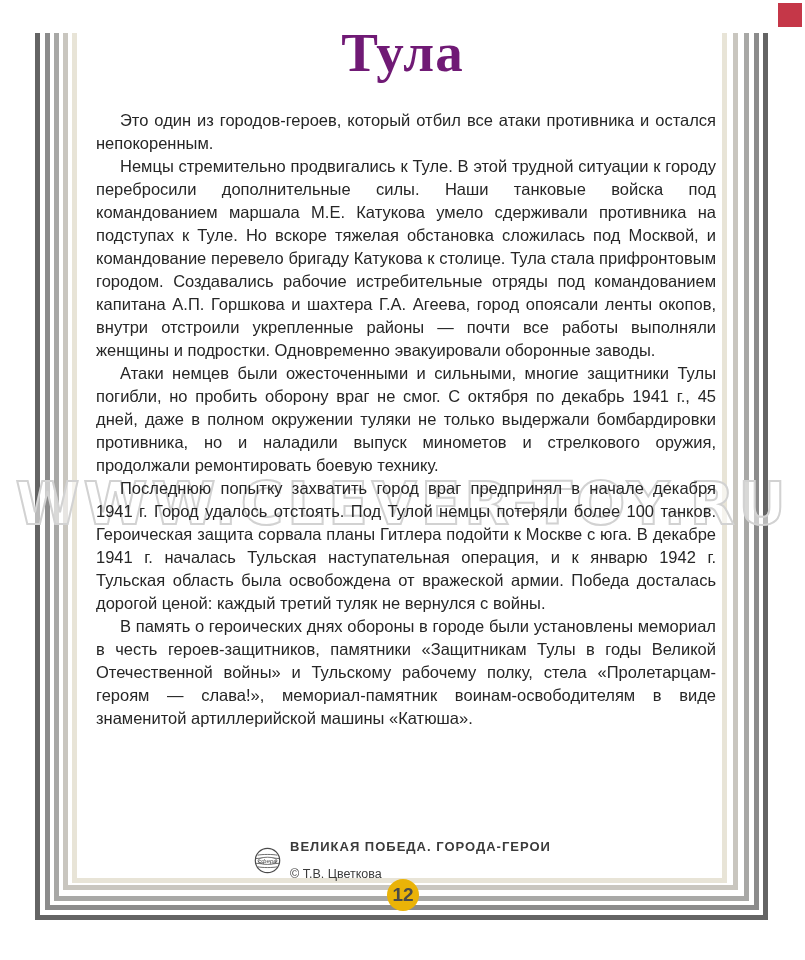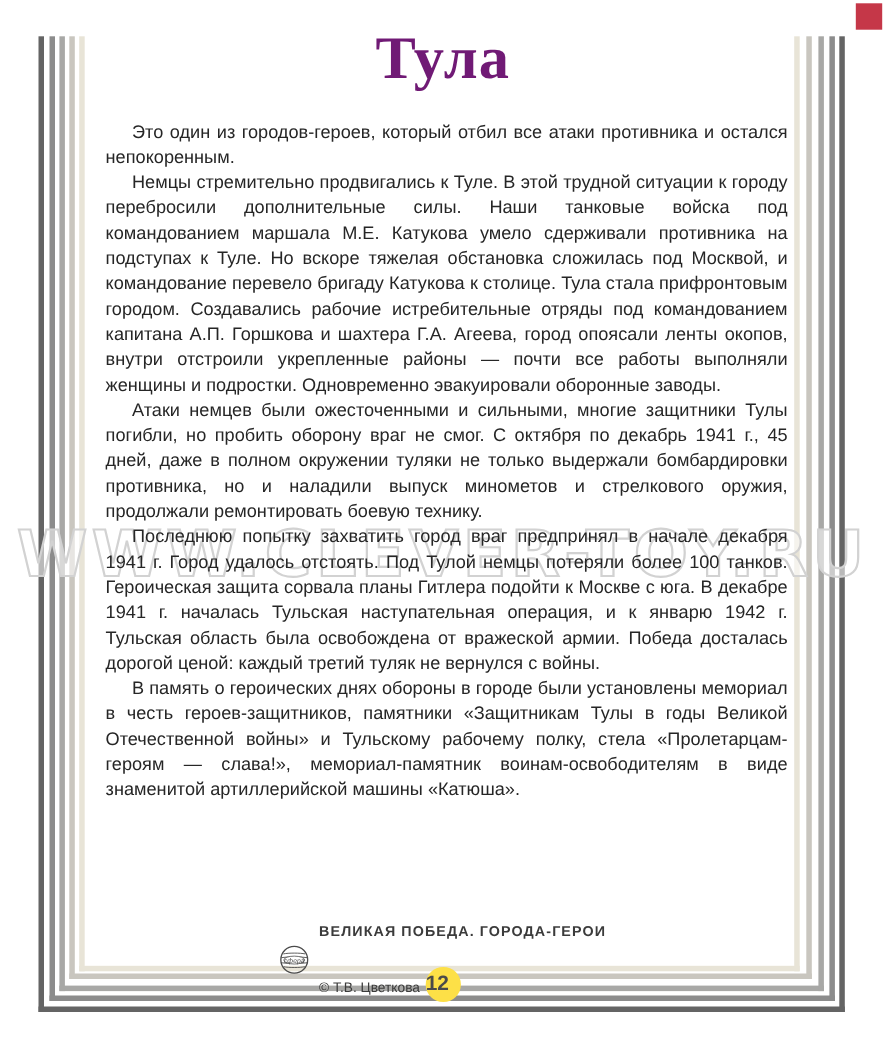--- a/index.html
+++ b/index.html
@@ -48,30 +48,30 @@
     pointer-events:none;
     margin-top:24px;
   }
 
   .footer{
     position:absolute;top:839px;left:0;width:100%;
     display:flex;justify-content:center;align-items:center;gap:9px;
     z-index:2;
   }
   .footer-logo{flex:0 0 auto;display:block;}
-  .footer-text{display:flex;flex-direction:column;justify-content:center;gap:24px;}
+  .footer-text{display:flex;flex-direction:column;justify-content:center;}
   .footer-series{
     font-weight:bold;font-size:13px;letter-spacing:1px;color:#3b3b3b;line-height:15px;
   }
   .footer-copyright{font-size:12.5px;color:#3b3b3b;line-height:15px;margin-top:13px;}
 
   .page-num-circle{
     position:absolute;left:387px;top:879px;width:32px;height:32px;
-    background:#fde047;border-radius:50%;z-index:3;
-    display:flex;align-items:center;justify-content:flex-start;
+    background:#eab308;border-radius:50%;z-index:3;
+    display:flex;align-items:center;justify-content:center;
   }
   .page-num{
     font-weight:bold;font-size:19px;color:#4a4a4a;
     font-family:"Liberation Sans",sans-serif;
   }
 </style>
 </head>
 <body>
 
 <div class="card">

